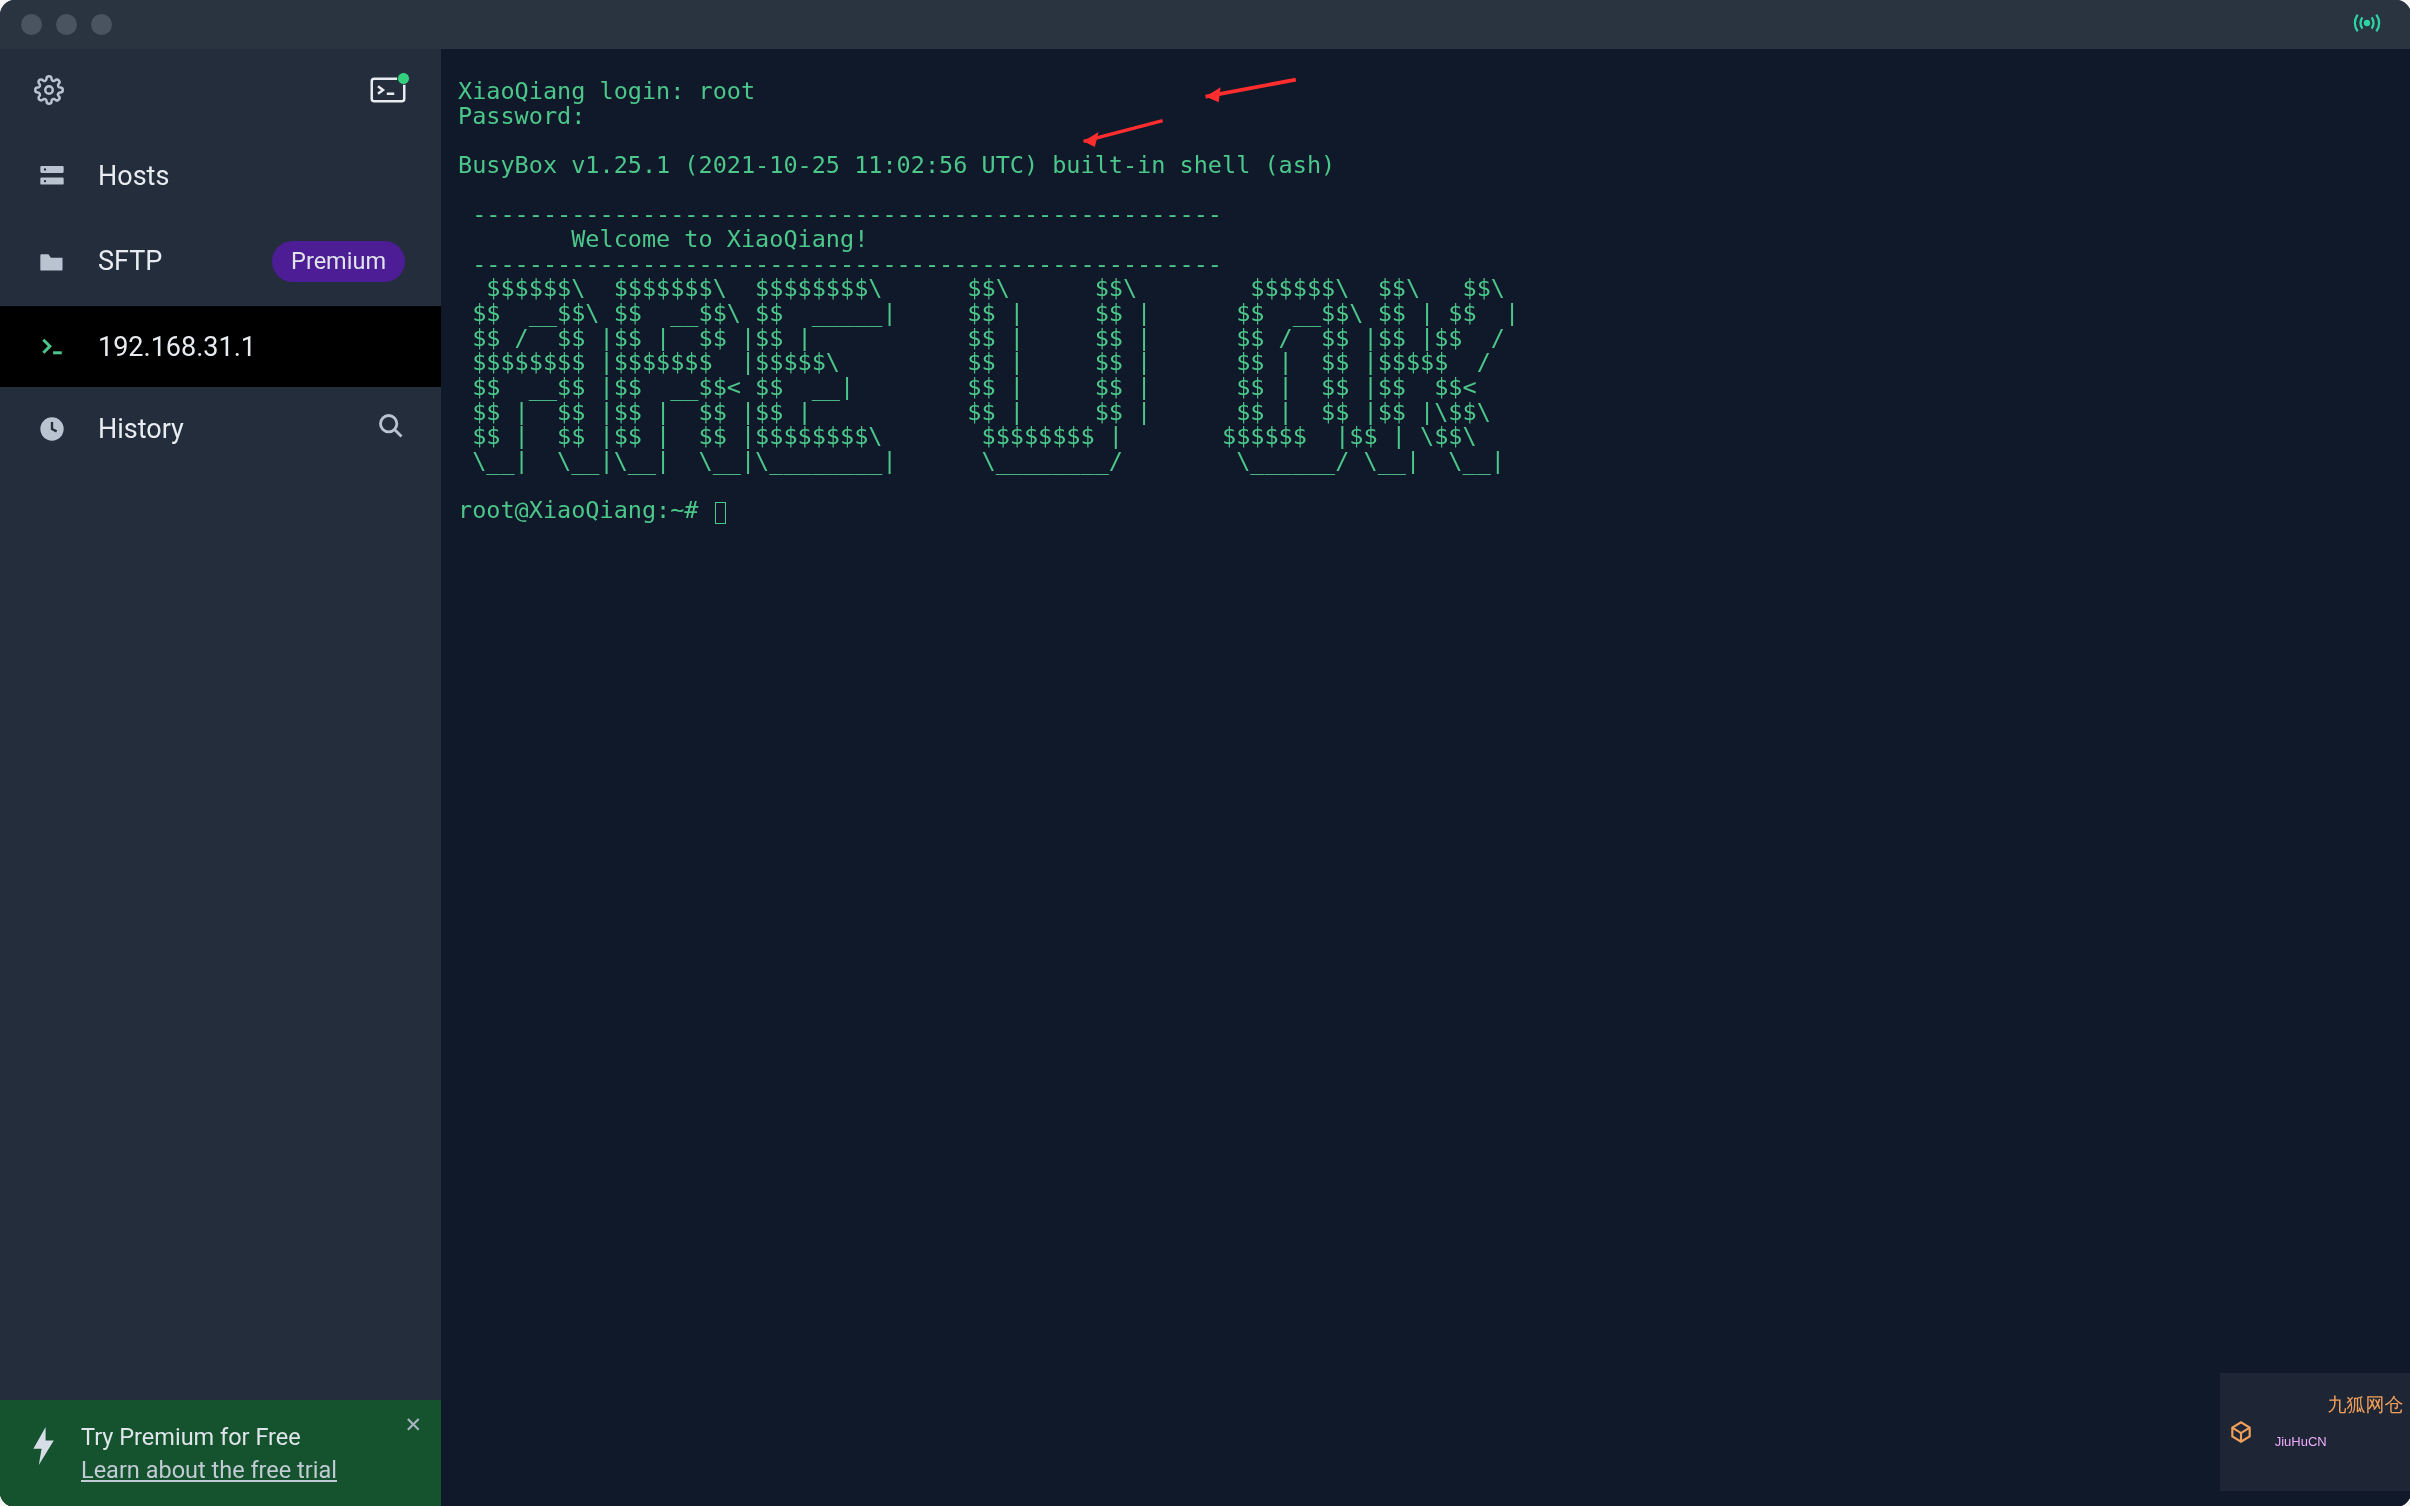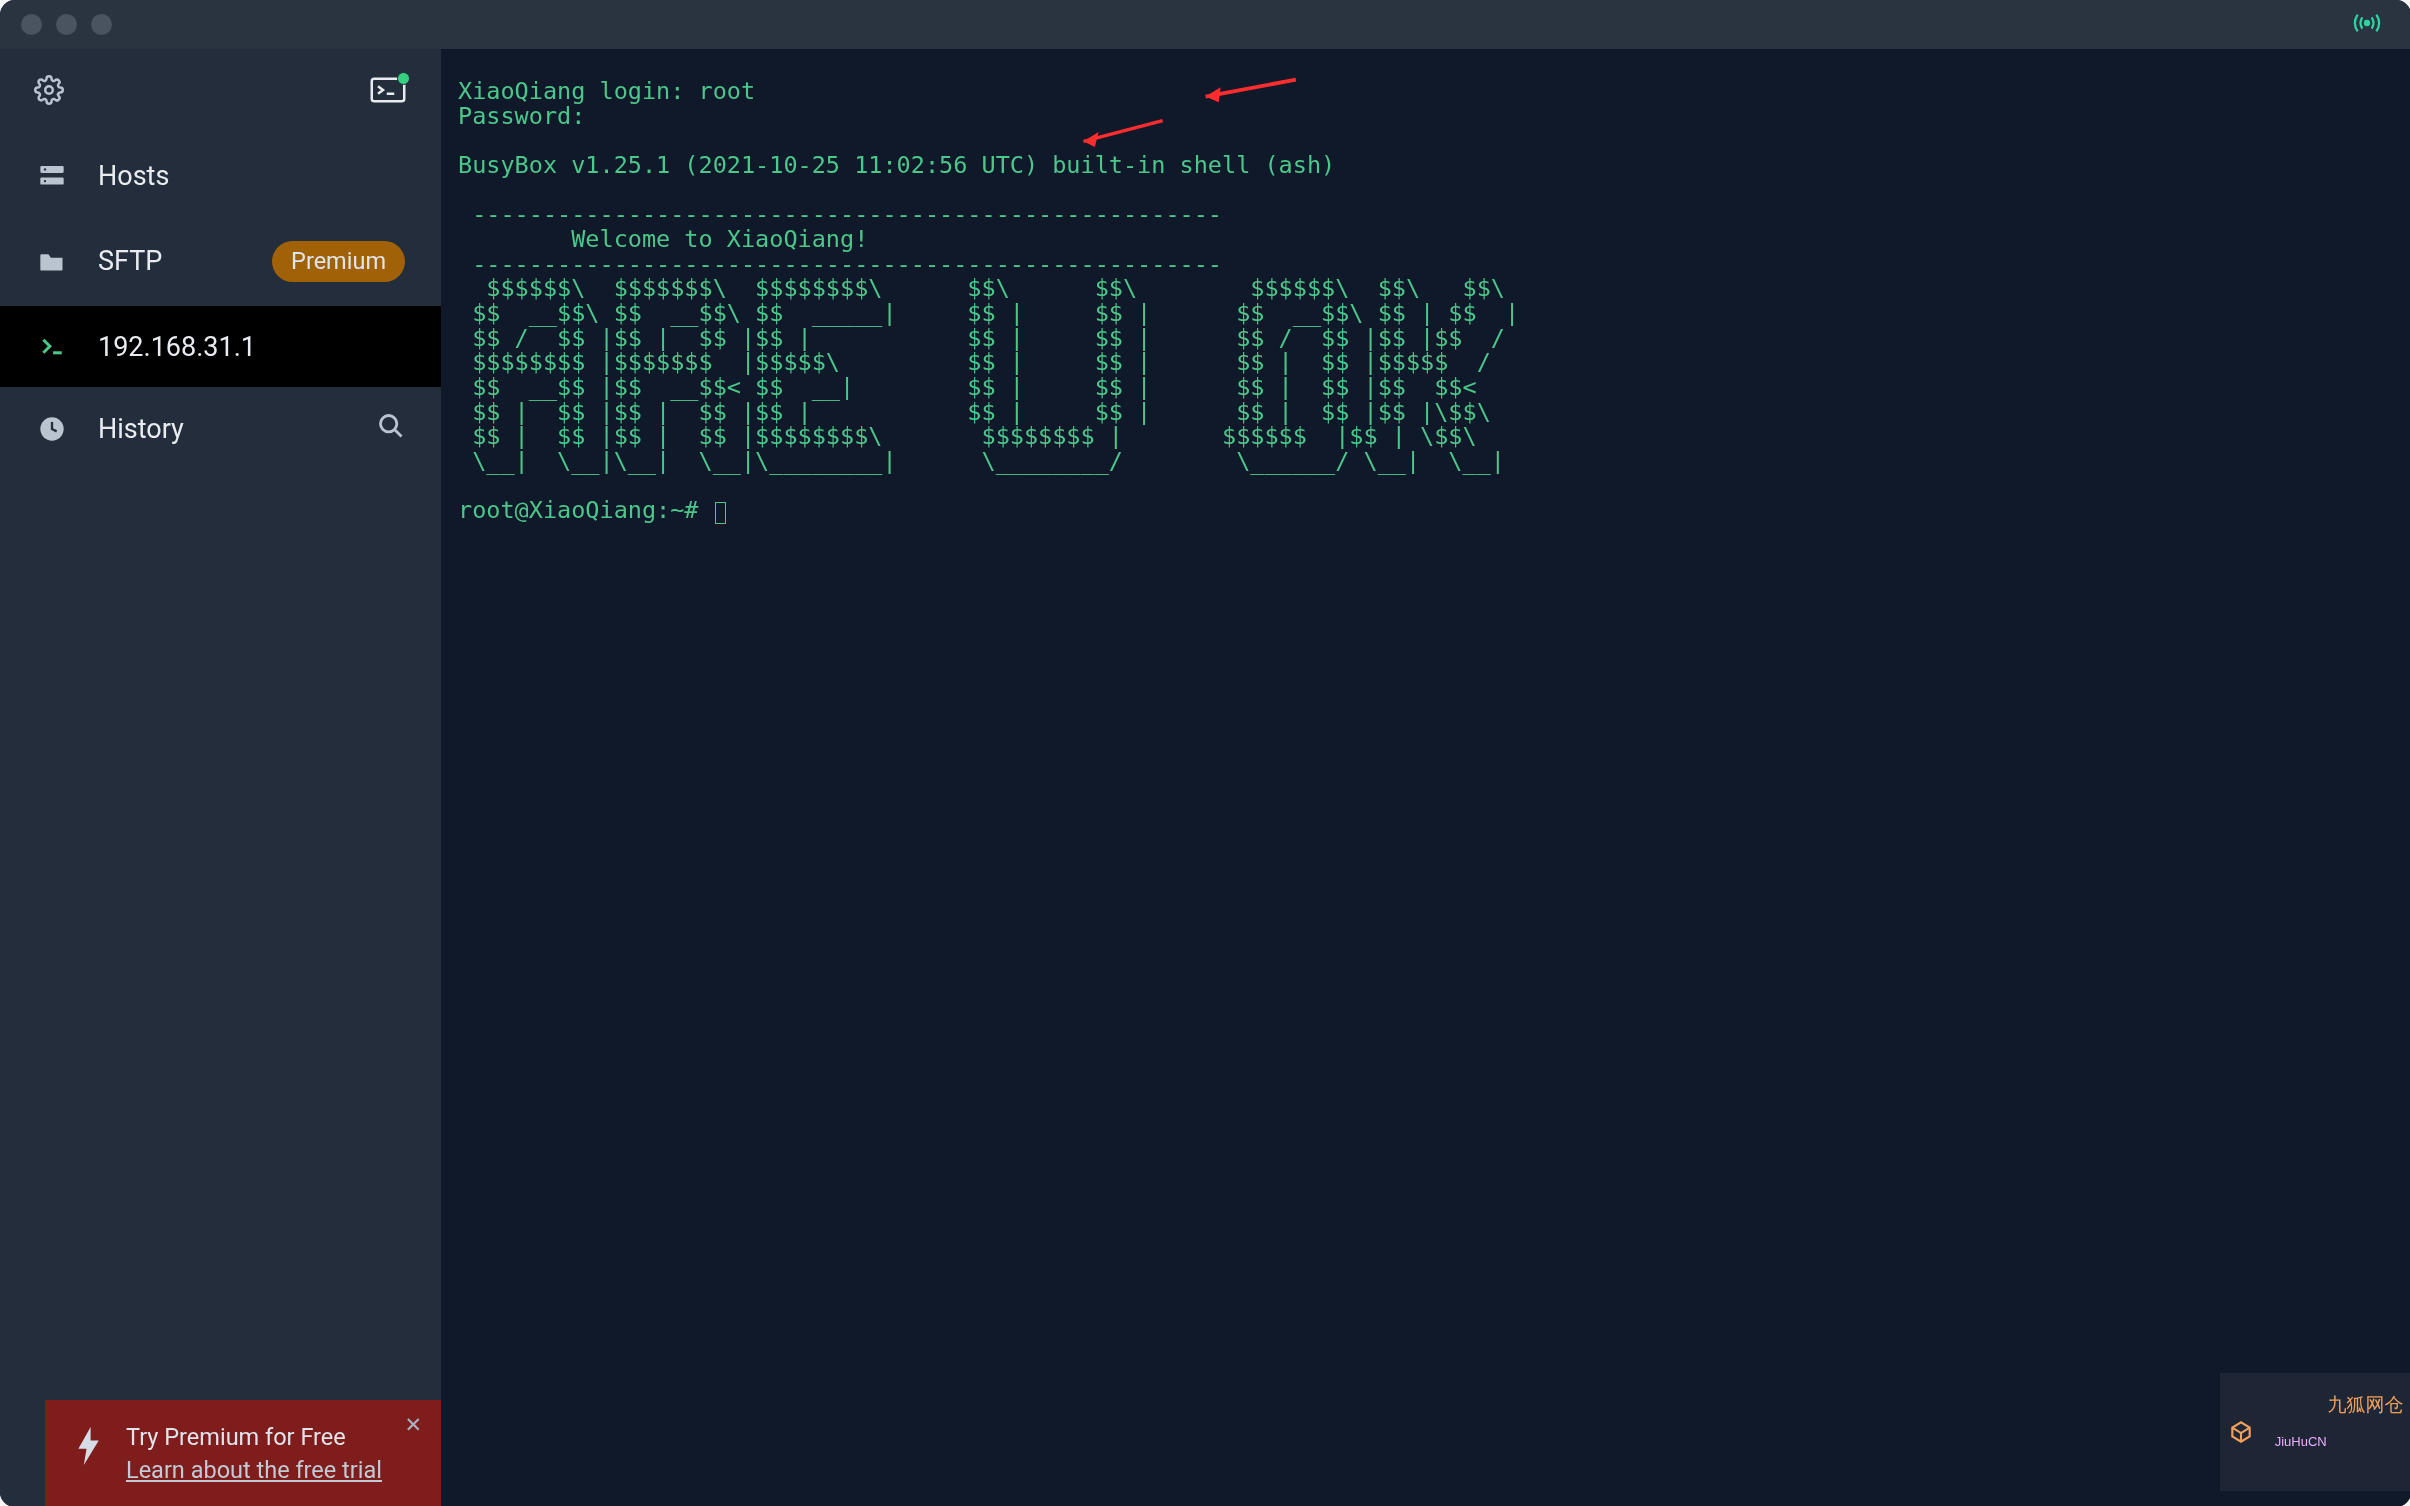--- a/index.html
+++ b/index.html
@@ -71,37 +71,36 @@
   color: #e8ecf1;
   font-size: 27px;
   cursor: pointer;
   position: relative;
 }
 .nav-item.active { background: #000000; }
 .nav-item .icon-slot { width: 32px; display: flex; justify-content: center; color: #bac4d1; }
 .nav-item.active .icon-slot { color: #e8ecf1; }
 .nav-item .label { flex: 1; }
 .premium-pill {
-  background: #a16207;
+  background: #4c1d95;
   color: #e0e5ec;
   font-size: 23.5px;
   padding: 6.6px 19px;
   border-radius: 21px;
 }
 .nav-item .search-right { color: #bac4d1; }
 .sidebar-spacer { flex: 1; }
 .premium-banner {
-  background: #7f1d1d;
+  background: #14532d;
   padding: 22.6px 32px;
   display: flex;
   align-items: flex-start;
   gap: 24.5px;
   position: relative;
   color: #e0e5ec;
-  margin-left: 45px;
 }
 .premium-banner .bolt { color: #d6dde6; margin-top: 3.8px; }
 .premium-banner .texts { display: flex; flex-direction: column; gap: 5.6px; }
 .premium-banner .line1 { font-size: 23.5px; }
 .premium-banner .line2 { font-size: 23.5px; text-decoration: underline; color: #c2cad5; cursor: pointer; }
 .premium-banner .close-x {
   position: absolute; top: 13px; right: 19px;
   color: #aab4c2; font-size: 21px; cursor: pointer;
 }
 .terminal {

